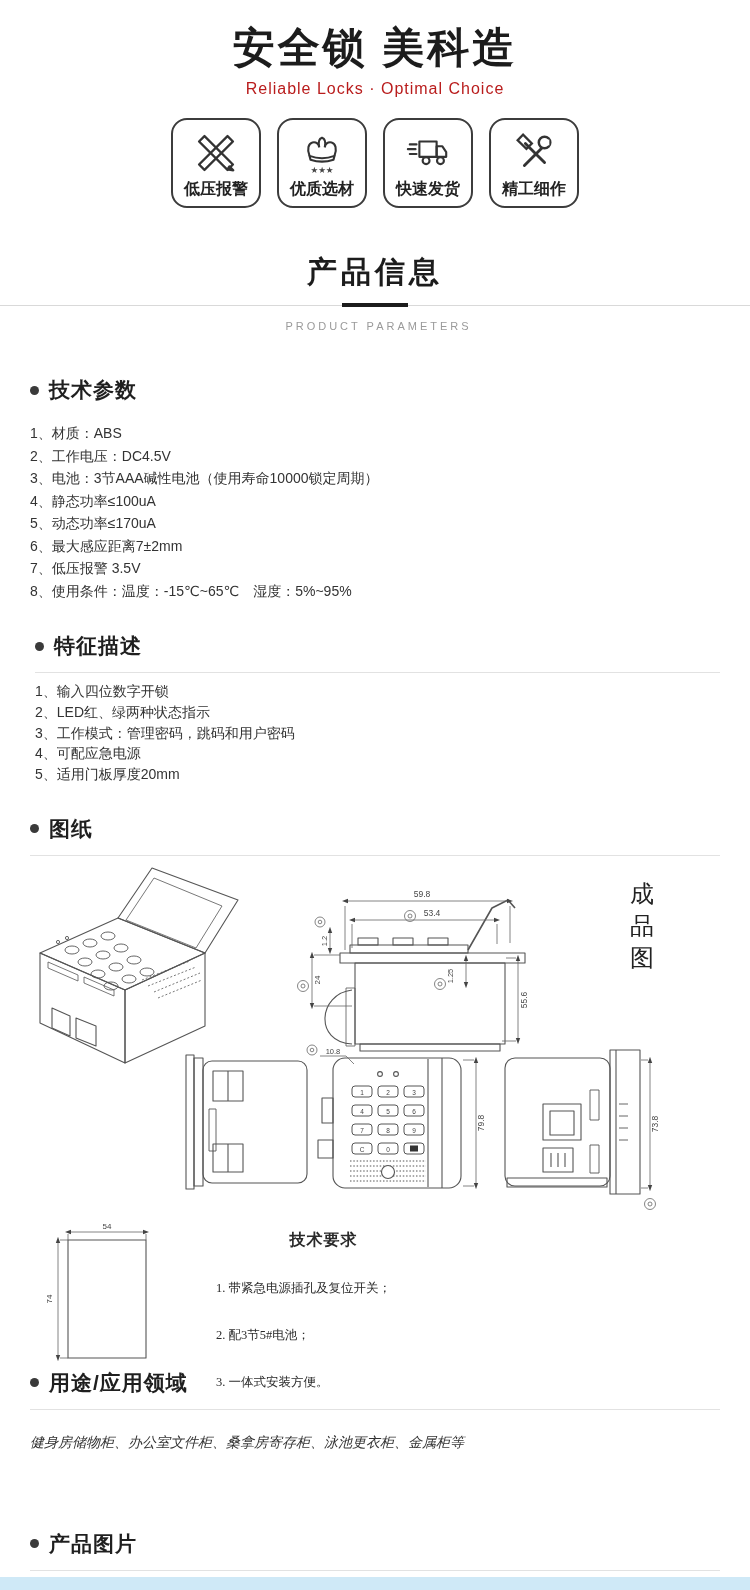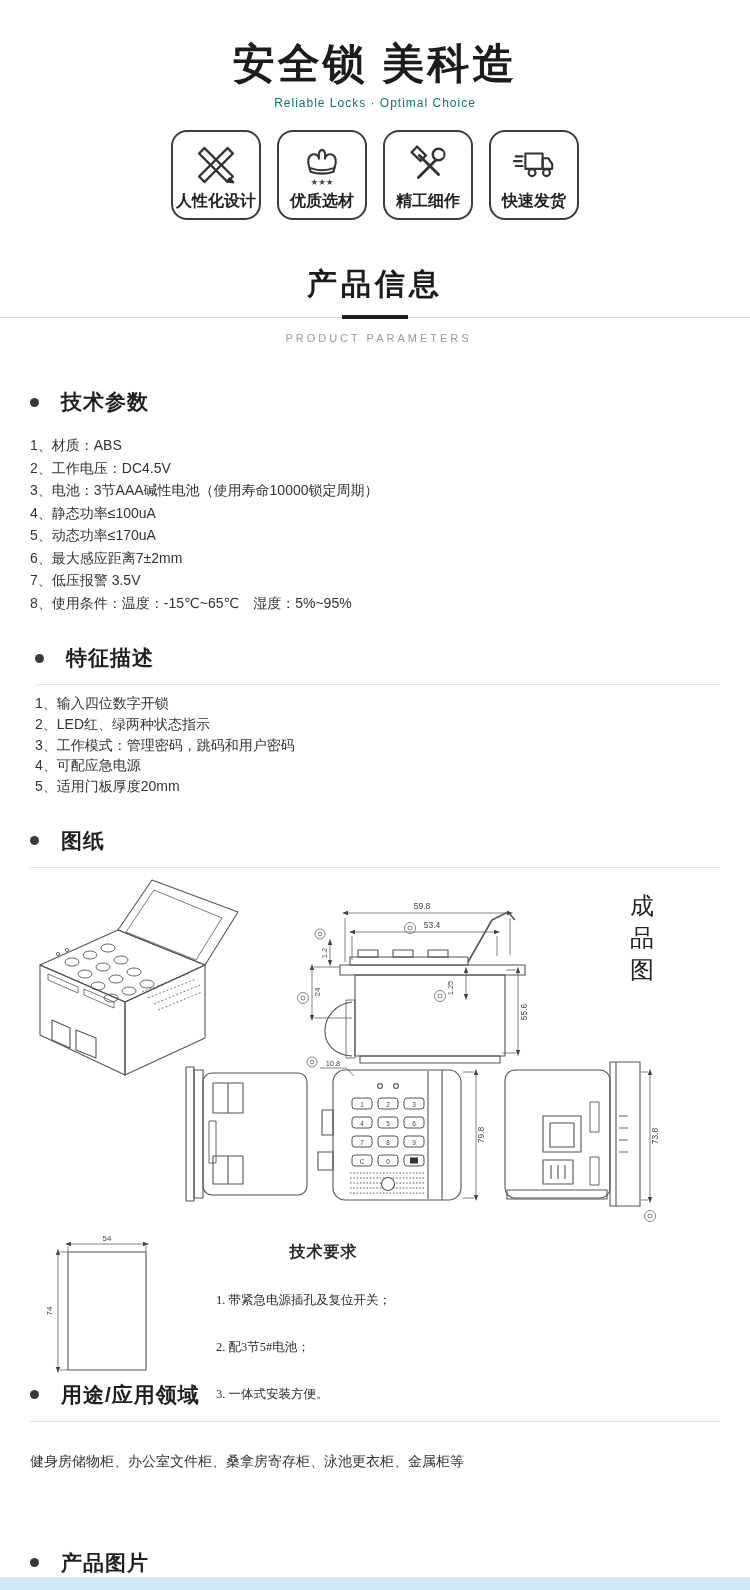--- a/index.html
+++ b/index.html
@@ -1,41 +1,41 @@
 <!DOCTYPE html>
 <html><head>
 <meta charset="utf-8">
 <style>
   * { margin:0; padding:0; box-sizing:border-box; }
   body { background:#fff; font-family:"Liberation Sans","DejaVu Sans",sans-serif; color:#222; }
   .page { width:750px; height:1590px; position:relative; background:#fff; overflow:hidden; }
 
   
-  .hdr { padding-top:36px; text-align:center; }
+  .hdr { padding-top:20px; text-align:center; }
   .hdr-title { font-size:42px; font-weight:bold; letter-spacing:3px; color:#1c1c1c; }
-  .hdr-sub { margin-top:4px; font-size:12px; color:#0f766e; letter-spacing:1px; }
+  .hdr-sub { margin-top:4px; font-size:16px; color:#b91c1c; letter-spacing:1px; }
 
   
   .badges { margin-top:20px; display:flex; justify-content:center; gap:16px; }
   .badge { width:90px; height:90px; border:2px solid #3c3c3c; border-radius:16px;
            display:flex; flex-direction:column; align-items:center; justify-content:flex-end; padding-bottom:6px; }
   .badge svg { display:block; margin-bottom:2px; }
   .badge-label { font-size:16px; font-weight:bold; color:#222; white-space:nowrap; }
 
   
   .pinfo { margin-top:44px; text-align:center; }
   .pinfo-title { font-size:30px; font-weight:bold; letter-spacing:4px; color:#1c1c1c; }
   .pinfo-rule { position:relative; margin-top:10px; height:5px; }
   .pinfo-rule .thin { position:absolute; left:0; right:0; top:2px; height:1px; background:#d9d9d9; }
   .pinfo-rule .thick { position:absolute; left:50%; transform:translateX(-50%); top:0; width:66px; height:4px; background:#1c1c1c; }
   .pinfo-en { margin-top:12px; font-size:11px; color:#9a9a9a; letter-spacing:3px;padding-left:7px; }
 
   
   .sec { padding:0 30px; }
-  .sec-head { display:flex; align-items:center; gap:22px; }
+  .sec-head { display:flex; align-items:center; gap:10px; }
   .bullet { width:9px; height:9px; border-radius:50%; background:#3a3a3a; flex:0 0 auto; }
   .sec-head h3 { font-size:21px; font-weight:bold; color:#1f1f1f; letter-spacing:1px; }
   .divider { height:1px; background:#e2e2e2; margin-top:12px; }
 
   .sec-tech { margin-top:44px; }
   .spec-list { margin-top:18px; }
   .spec-item { font-size:14px; color:#333; line-height:22.5px; white-space:pre-wrap; }
 
   .sec-feat { margin-top:30px;padding-left:35px; }
   .feat-list { margin-top:8px; }
@@ -44,21 +44,21 @@
   .sec-draw { margin-top:30px; }
   .draw-area { position:relative; width:660px; height:505px; margin-left:-30px; margin-top:2px; }
   .draw-area svg { position:absolute; left:0; top:0; }
   .finished-label { position:absolute; left:630px; top:20px; font-family:"Liberation Serif","DejaVu Serif",serif;
                     font-size:24px; color:#222; letter-spacing:2px; }
   .techreq { position:absolute; left:216px; top:372px; width:215px; font-family:"Liberation Serif","DejaVu Serif",serif; color:#2a2a2a; }
   .techreq-title { text-align:center; font-weight:bold; font-size:16px; margin-bottom:4px; letter-spacing:1px; }
   .techreq-item { font-size:12.5px; line-height:19px;margin-top:28px; }
 
   .sec-apps { margin-top:6px; }
-  .apps-text { margin-top:31px; font-size:14px; color:#333; }
+  .apps-text { margin-top:24px; font-size:14px; color:#333;font-style:italic; }
 
   .sec-pics { margin-top:78px; }
 
   .footer-bar { position:absolute; left:0; bottom:0; width:750px; height:13px; background:#cfe9f7; }
 
   svg text { font-family:"Liberation Sans","DejaVu Sans",sans-serif; fill:#444; }
 </style>
 </head>
 <body>
 
@@ -71,58 +71,58 @@
 
   <div class="badges">
     <div class="badge">
       <svg width="46" height="48" viewBox="0 0 48 48">
         <g fill="none" stroke="#333" stroke-width="2.4" stroke-linejoin="round">
           <rect x="20" y="3" width="8" height="42" transform="rotate(45 24 24)"></rect>
           <rect x="20" y="3" width="8" height="42" transform="rotate(-45 24 24)"></rect>
           <path d="M38,38 l4,4 l-6,-1 z" fill="#333"></path>
         </g>
       </svg>
-      <div class="badge-label">人性化设计</div>
+      <div class="badge-label">低压报警</div>
     </div>
     <div class="badge">
       <svg width="46" height="48" viewBox="0 0 48 48">
         <g fill="none" stroke="#333" stroke-width="2.2" stroke-linejoin="round">
           <path d="M11,27 C8,20 10,14 14,13 C18,12 21,15 21,18 M27,18 C27,15 30,12 34,13 C38,14 40,20 37,27"></path>
           <path d="M21,18 C20,13 21,9 24,8 C27,9 28,13 27,18"></path>
           <path d="M11,27 Q24,32 37,27 L36,31 Q24,35 12,31 Z"></path>
         </g>
         <text x="24" y="45" text-anchor="middle" font-size="9" fill="#333">★★★</text>
       </svg>
       <div class="badge-label">优质选材</div>
-    </div>
-    <div class="badge">
-      <svg width="46" height="48" viewBox="0 0 48 48">
-        <g fill="none" stroke="#333" stroke-width="3" stroke-linecap="round">
-          <line x1="14" y1="37" x2="32" y2="19"></line>
-          <line x1="15" y1="14" x2="35" y2="34"></line>
-        </g>
-        <circle cx="35" cy="13" r="6" fill="none" stroke="#333" stroke-width="2.6"></circle>
-        <rect x="33" y="10" width="7" height="6" fill="#fff"></rect>
-        <rect x="8" y="8" width="13" height="8" transform="rotate(45 14 12)" fill="none" stroke="#333" stroke-width="2.4"></rect>
-      </svg>
-      <div class="badge-label">精工细作</div>
     </div>
     <div class="badge">
       <svg width="46" height="48" viewBox="0 0 48 48">
         <g fill="none" stroke="#333" stroke-width="2.2" stroke-linejoin="round" stroke-linecap="round">
           <rect x="15" y="12" width="18" height="16"></rect>
           <path d="M33,17 h6 l4,6 v5 h-10 z"></path>
           <circle cx="22" cy="32" r="3.6"></circle>
           <circle cx="37" cy="32" r="3.6"></circle>
           <line x1="5" y1="15" x2="12" y2="15"></line>
           <line x1="3" y1="20" x2="11" y2="20"></line>
           <line x1="5" y1="25" x2="12" y2="25"></line>
         </g>
       </svg>
       <div class="badge-label">快速发货</div>
+    </div>
+    <div class="badge">
+      <svg width="46" height="48" viewBox="0 0 48 48">
+        <g fill="none" stroke="#333" stroke-width="3" stroke-linecap="round">
+          <line x1="14" y1="37" x2="32" y2="19"></line>
+          <line x1="15" y1="14" x2="35" y2="34"></line>
+        </g>
+        <circle cx="35" cy="13" r="6" fill="none" stroke="#333" stroke-width="2.6"></circle>
+        <rect x="33" y="10" width="7" height="6" fill="#fff"></rect>
+        <rect x="8" y="8" width="13" height="8" transform="rotate(45 14 12)" fill="none" stroke="#333" stroke-width="2.4"></rect>
+      </svg>
+      <div class="badge-label">精工细作</div>
     </div>
   </div>
 
   <div class="pinfo">
     <div class="pinfo-title">产品信息</div>
     <div class="pinfo-rule">
       <div class="thin"></div>
       <div class="thick"></div>
     </div>
     <div class="pinfo-en">PRODUCT PARAMETERS</div>

